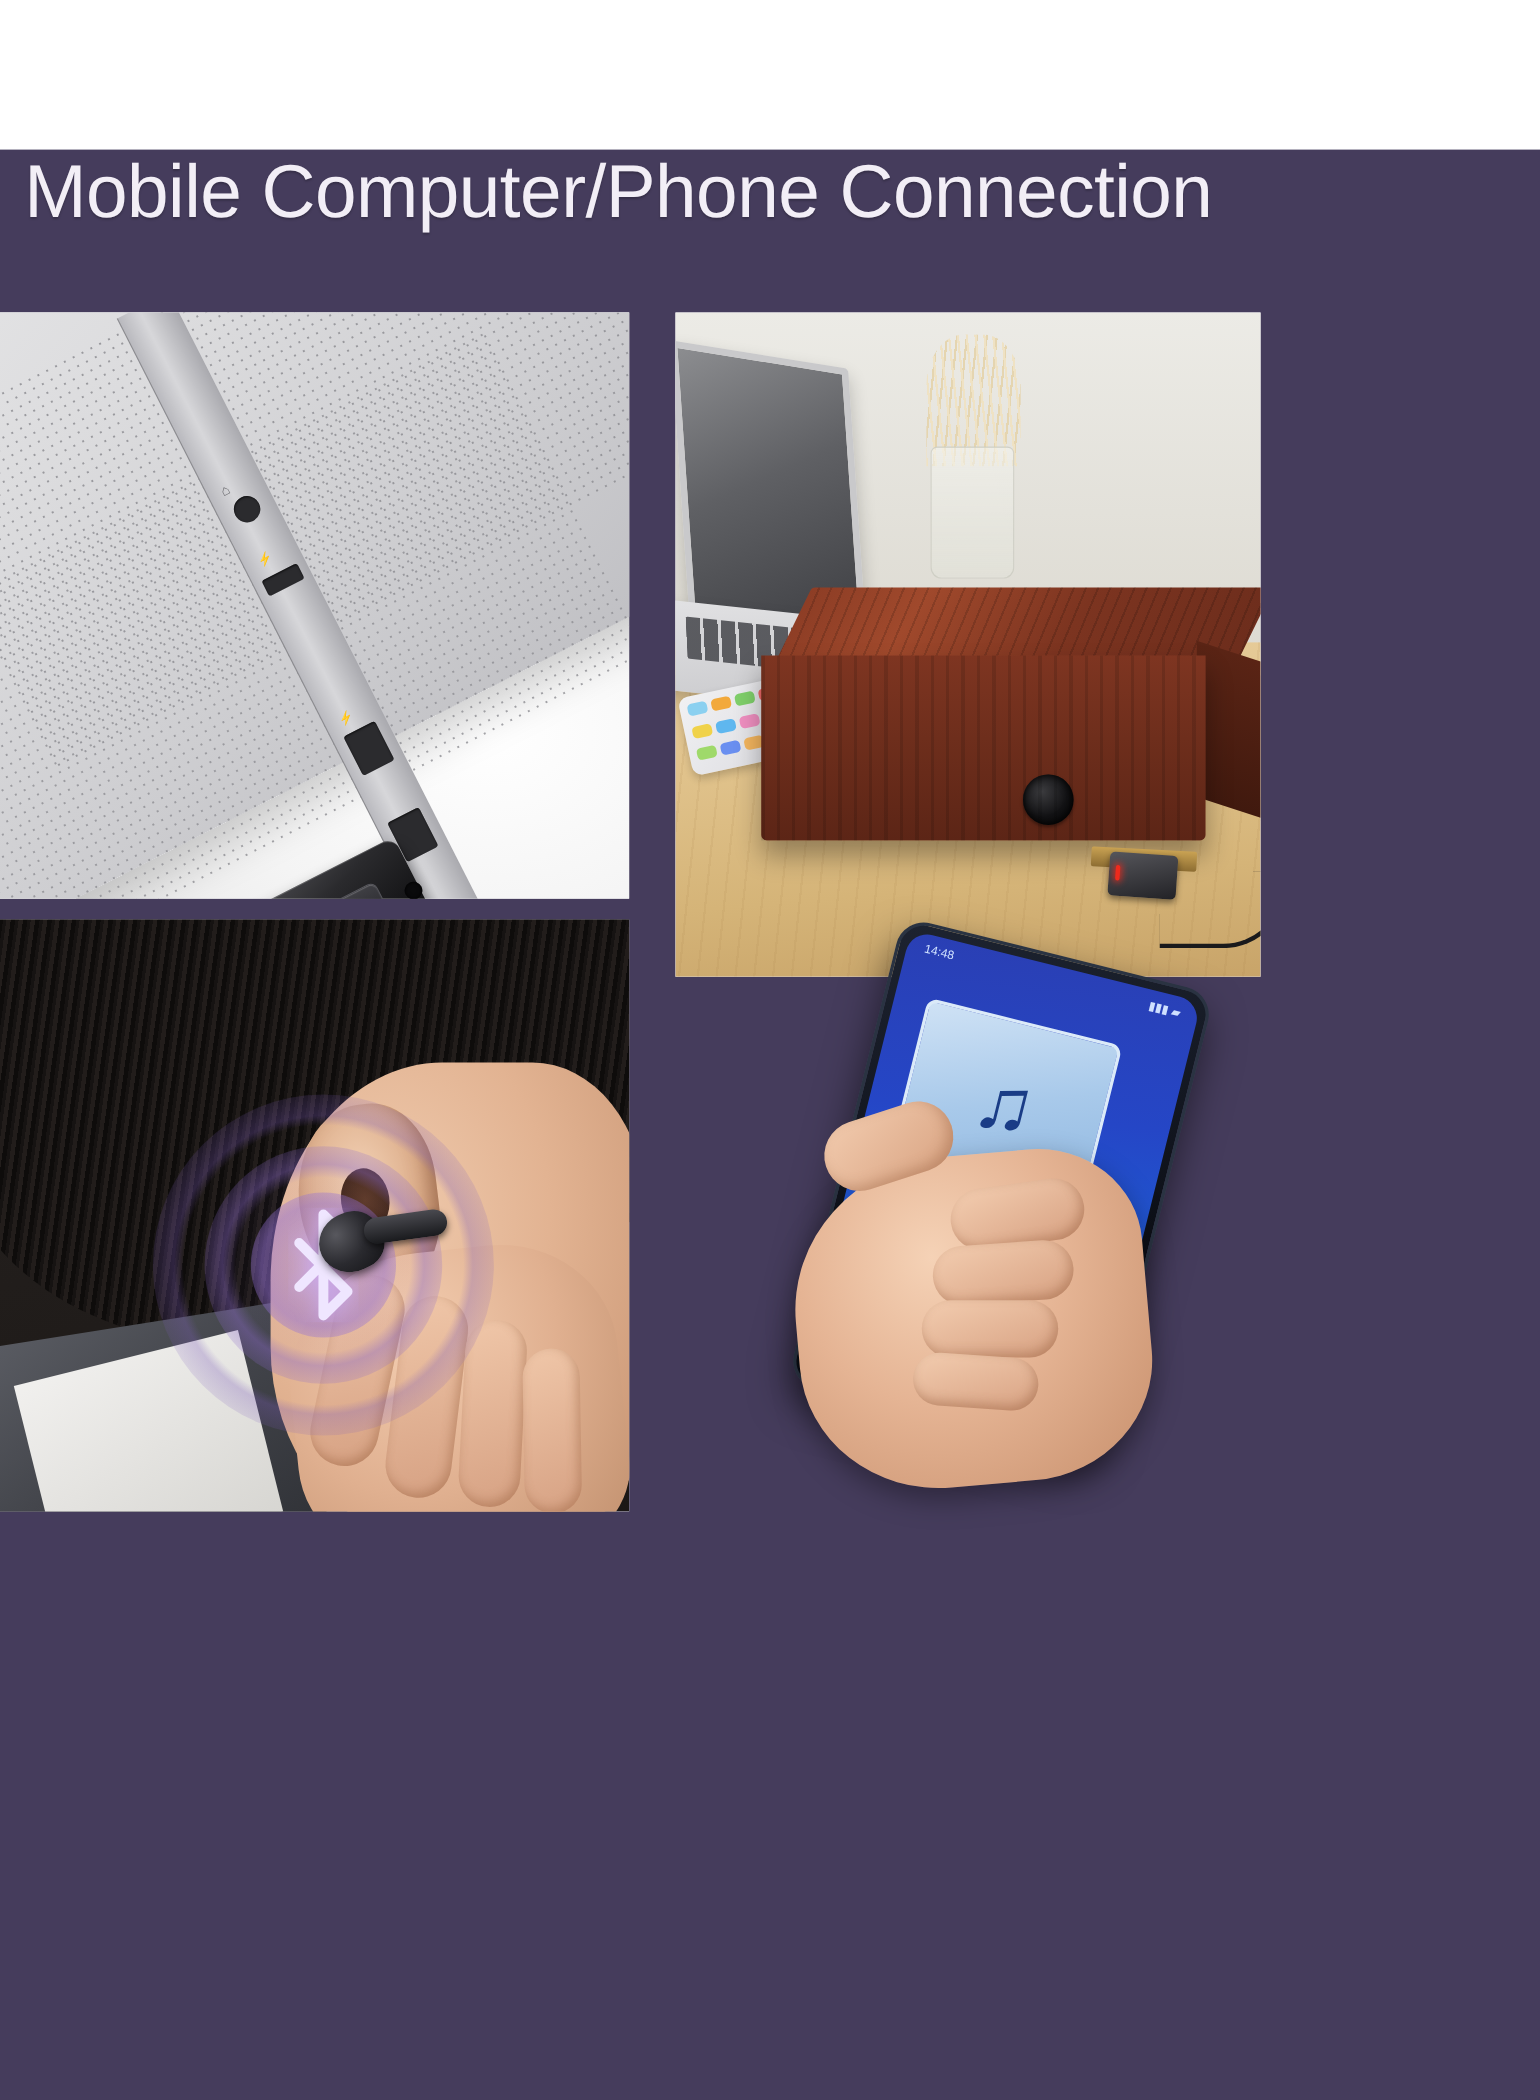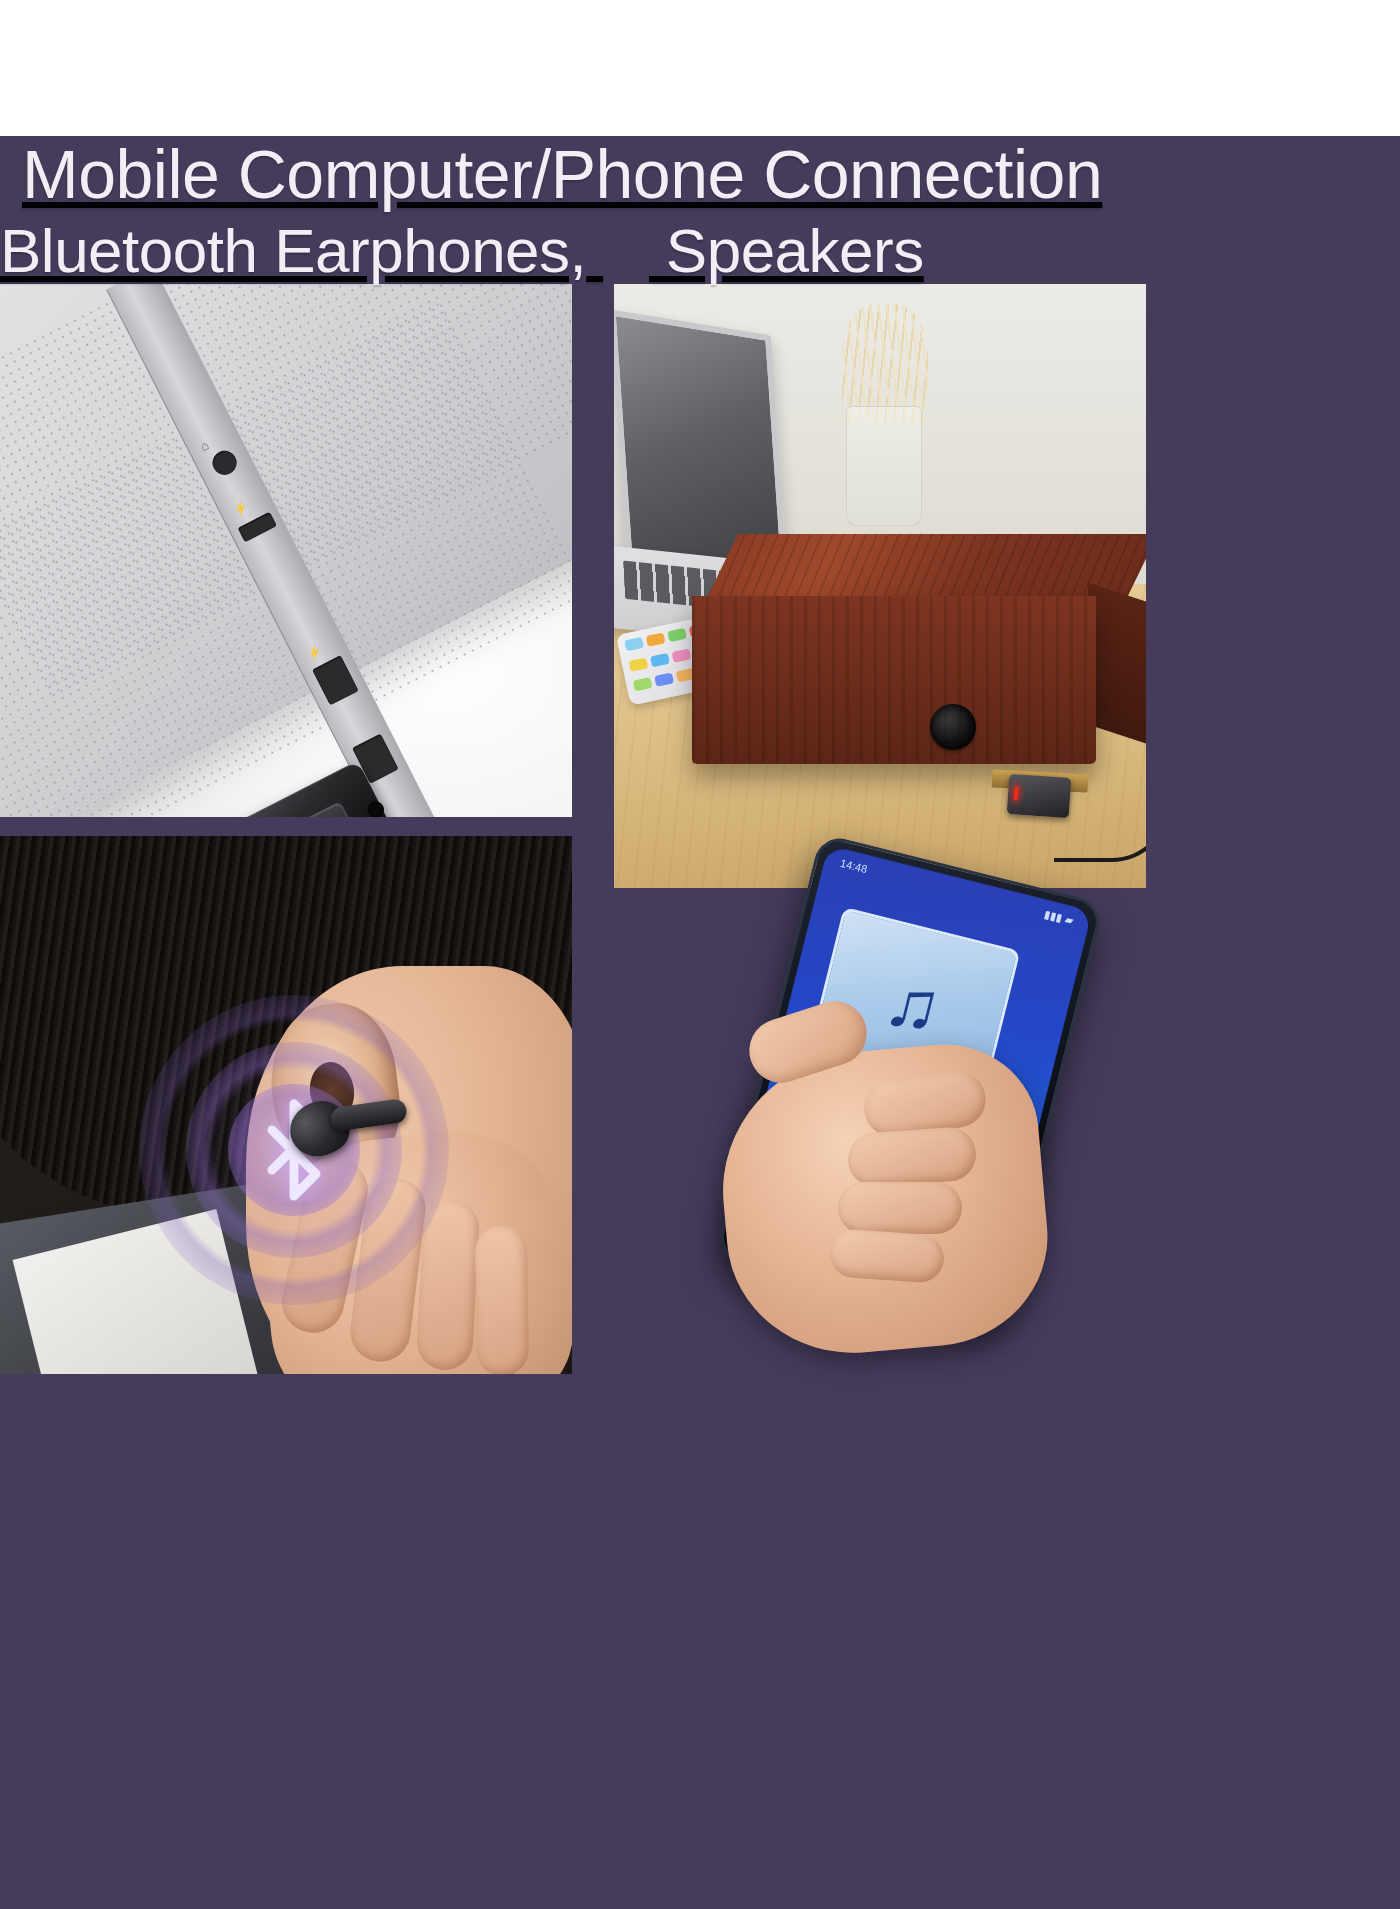--- a/index.html
+++ b/index.html
@@ -21,21 +21,20 @@
     width:1400px;height:1773px;
     background:#453c5c;
   }
   .headline{
     position:absolute;
     left:0;top:138px;
     width:1196px;
     padding:0;
     z-index:6;
     pointer-events:none;
-    text-decoration:underline;
   }
   .hl-line{
     color:#f2eef6;
     font-weight:400;
     letter-spacing:-0.5px;
     white-space:nowrap;
     text-shadow:0 2px 2px rgba(0,0,0,0.22);
   }
   .hl-line-1{
     font-size:68px;
@@ -482,25 +481,20 @@
 </style>
 </head>
 <body>
 
 <div class="page">
 
   <div class="banner"></div>
 
   <div class="headline">
     <div class="hl-line hl-line-1">Mobile Computer/Phone Connection</div>
-    <div class="hl-line hl-line-2">
-      <span>Bluetooth Earphones,</span>
-      <span class="hl-gap"></span>
-      <span>Speakers</span>
-    </div>
   </div>
 
   <div class="panel" id="panel-laptop">
     <div class="lp-bg"></div>
     <div class="lp-body"></div>
     <div class="lp-grille"></div>
     <div class="lp-grille2"></div>
 
     <div class="lp-keys">
       

